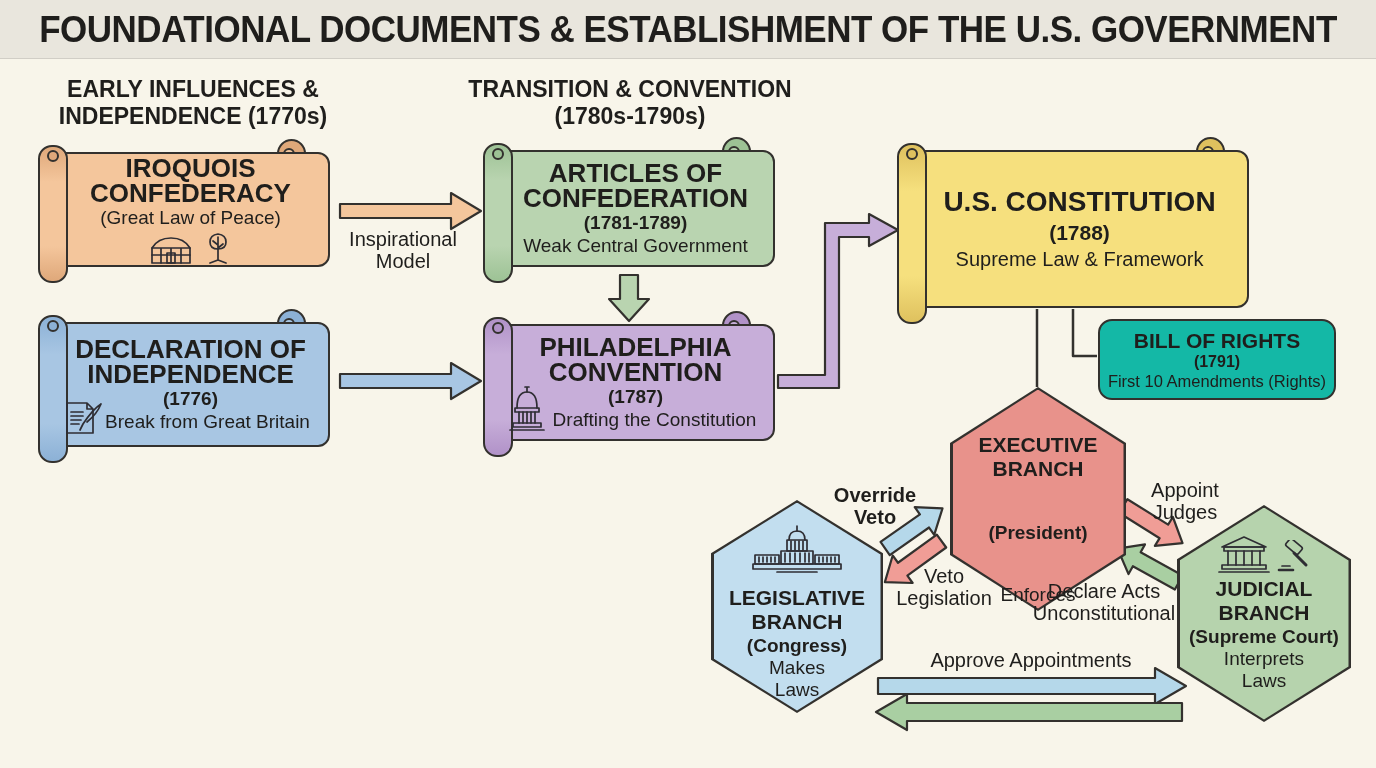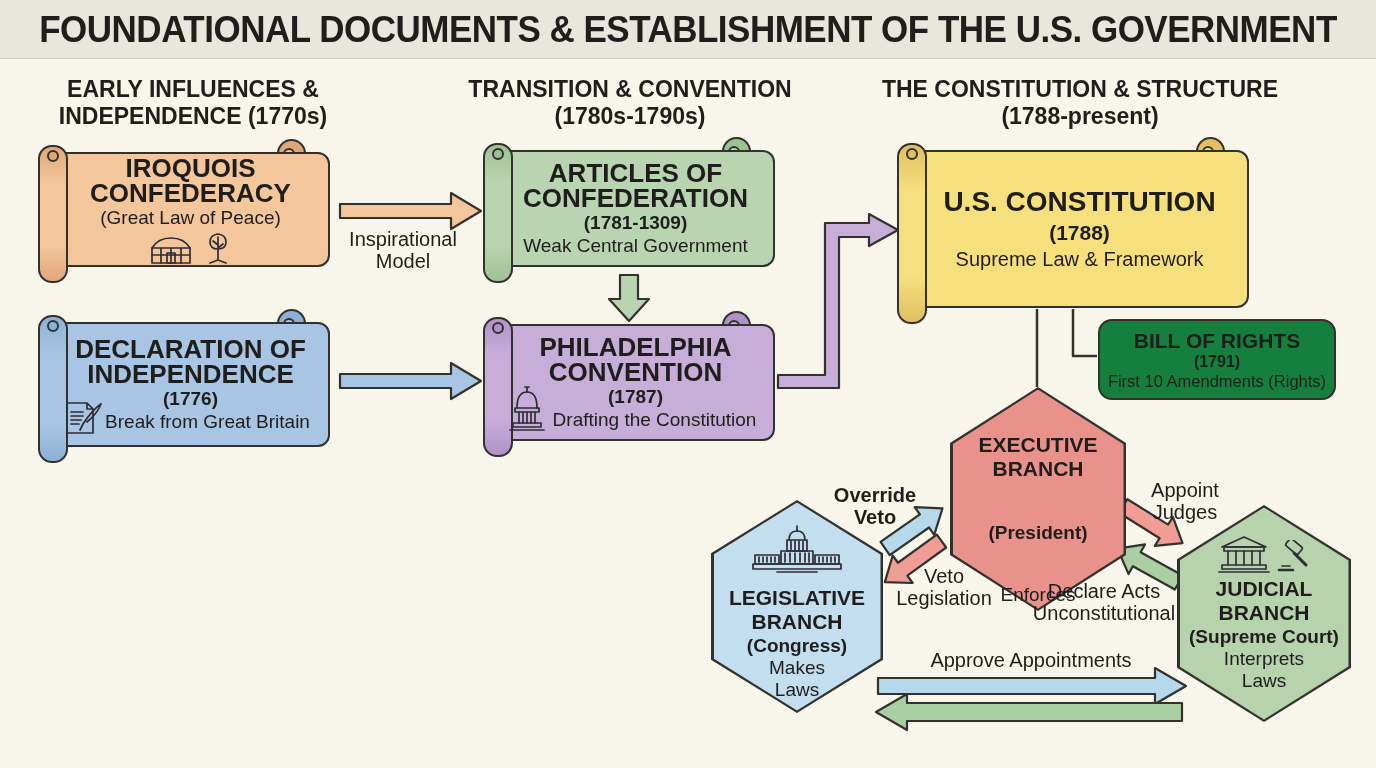--- a/index.html
+++ b/index.html
@@ -26,21 +26,21 @@
   .scroll .pill{position:absolute;left:0;top:-7px;bottom:-16px;width:26px;border-radius:14px;
     border:2.5px solid #33312e;z-index:3;
     background:linear-gradient(180deg,var(--roll) 0%,var(--fill) 26%,var(--fill) 74%,var(--roll) 100%);}
   .scroll .pill::before{content:"";position:absolute;top:3px;left:50%;transform:translateX(-50%);
     width:8px;height:8px;border-radius:50%;border:2px solid #33312e;background:var(--roll);}
   .doc-title{font-weight:800;font-size:26px;line-height:25px;}
   .doc-year{font-size:19px;font-weight:600;line-height:23px;}
   .doc-note{font-size:19px;font-weight:500;line-height:23px;}
   .corner-icon{position:absolute;z-index:4;}
   
-  .plainbox{position:absolute;z-index:2;background:#15803d;border:2.5px solid #33312e;border-radius:14px;
+  .plainbox{position:absolute;z-index:2;background:#14b8a6;border:2.5px solid #33312e;border-radius:14px;
     display:flex;flex-direction:column;align-items:center;justify-content:center;text-align:center;}
   
   .hex{position:absolute;z-index:2;}
   .hex .hx{position:absolute;clip-path:polygon(50% 0%,100% 25%,100% 75%,50% 100%,0% 75%,0% 25%);}
   .hex .hx.b{inset:0;background:#33312e;}
   .hex .hx.f{inset:2.5px;background:var(--fill);}
   .hex .content{position:absolute;inset:0;z-index:2;display:flex;flex-direction:column;
     align-items:center;text-align:center;}
   .hex .h-title{font-weight:800;font-size:21px;line-height:24px;}
   .hex .h-sub{font-size:19px;font-weight:600;line-height:23px;}
@@ -61,24 +61,20 @@
     <div class="t">FOUNDATIONAL DOCUMENTS &amp; ESTABLISHMENT OF THE U.S. GOVERNMENT</div>
   </div>
 
   <div class="sec-head" style="left:-8px;top:76px;width:402px;">
     <span>EARLY INFLUENCES &amp; INDEPENDENCE</span>
     <span class="period">(1770s)</span>
   </div>
   <div class="sec-head" style="left:450px;top:76px;width:360px;">
     <span>TRANSITION &amp; CONVENTION</span>
     <span class="period">(1780s-1790s)</span>
-  </div>
-  <div class="sec-head" style="left:860px;top:76px;width:440px;">
-    <span>THE CONSTITUTION &amp; STRUCTURE</span>
-    <span class="period">(1788-present)</span>
   </div>
 
   <svg id="overlay" width="1376" height="768" viewBox="0 0 1376 768">
     <g stroke="#33312e" stroke-width="2.2" stroke-linejoin="round">
       <path fill="#f4c69c" d="M340,204 H451 V193 L481,211 L451,229 V218 H340 Z"></path>
       <path fill="#a8c6e3" d="M340,374 H451 V363 L481,381 L451,399 V388 H340 Z"></path>
       <path fill="#b9d4b0" d="M620,275 H638 V299 H649 L629,321 L609,299 H620 Z"></path>
       <path fill="#c7aed9" d="M778,375 H825 V223 H869 V214 L898,230 L869,246 V237 H839 V388 H778 Z"></path>
       <path fill="none" stroke-width="2.5" d="M1037,309 V387"></path>
       <path fill="none" stroke-width="2.5" d="M1073,309 V356 H1097"></path>
@@ -125,21 +121,21 @@
         <path d="M39,5 Q31,10 21,25 L18,31 M39,5 Q35,15 25,23"></path>
       </svg>
     </div>
     <div class="pill"></div>
   </div>
 
   <div class="scroll" style="left:483px;top:150px;width:292px;height:117px;--fill:#b9d4b0;--roll:#9dc295;">
     <div class="curl"></div>
     <div class="body">
       <div class="doc-title" style="width:245px;">ARTICLES OF CONFEDERATION</div>
-      <div class="doc-year">(1781-1309)</div>
+      <div class="doc-year">(1781-1789)</div>
       <div class="doc-note">Weak Central Government</div>
     </div>
     <div class="pill"></div>
   </div>
 
   <div class="scroll" style="left:483px;top:324px;width:292px;height:117px;--fill:#c7aed9;--roll:#b192c8;">
     <div class="curl"></div>
     <div class="body">
       <div class="doc-title" style="width:225px;">PHILADELPHIA CONVENTION</div>
       <div class="doc-year">(1787)</div>

